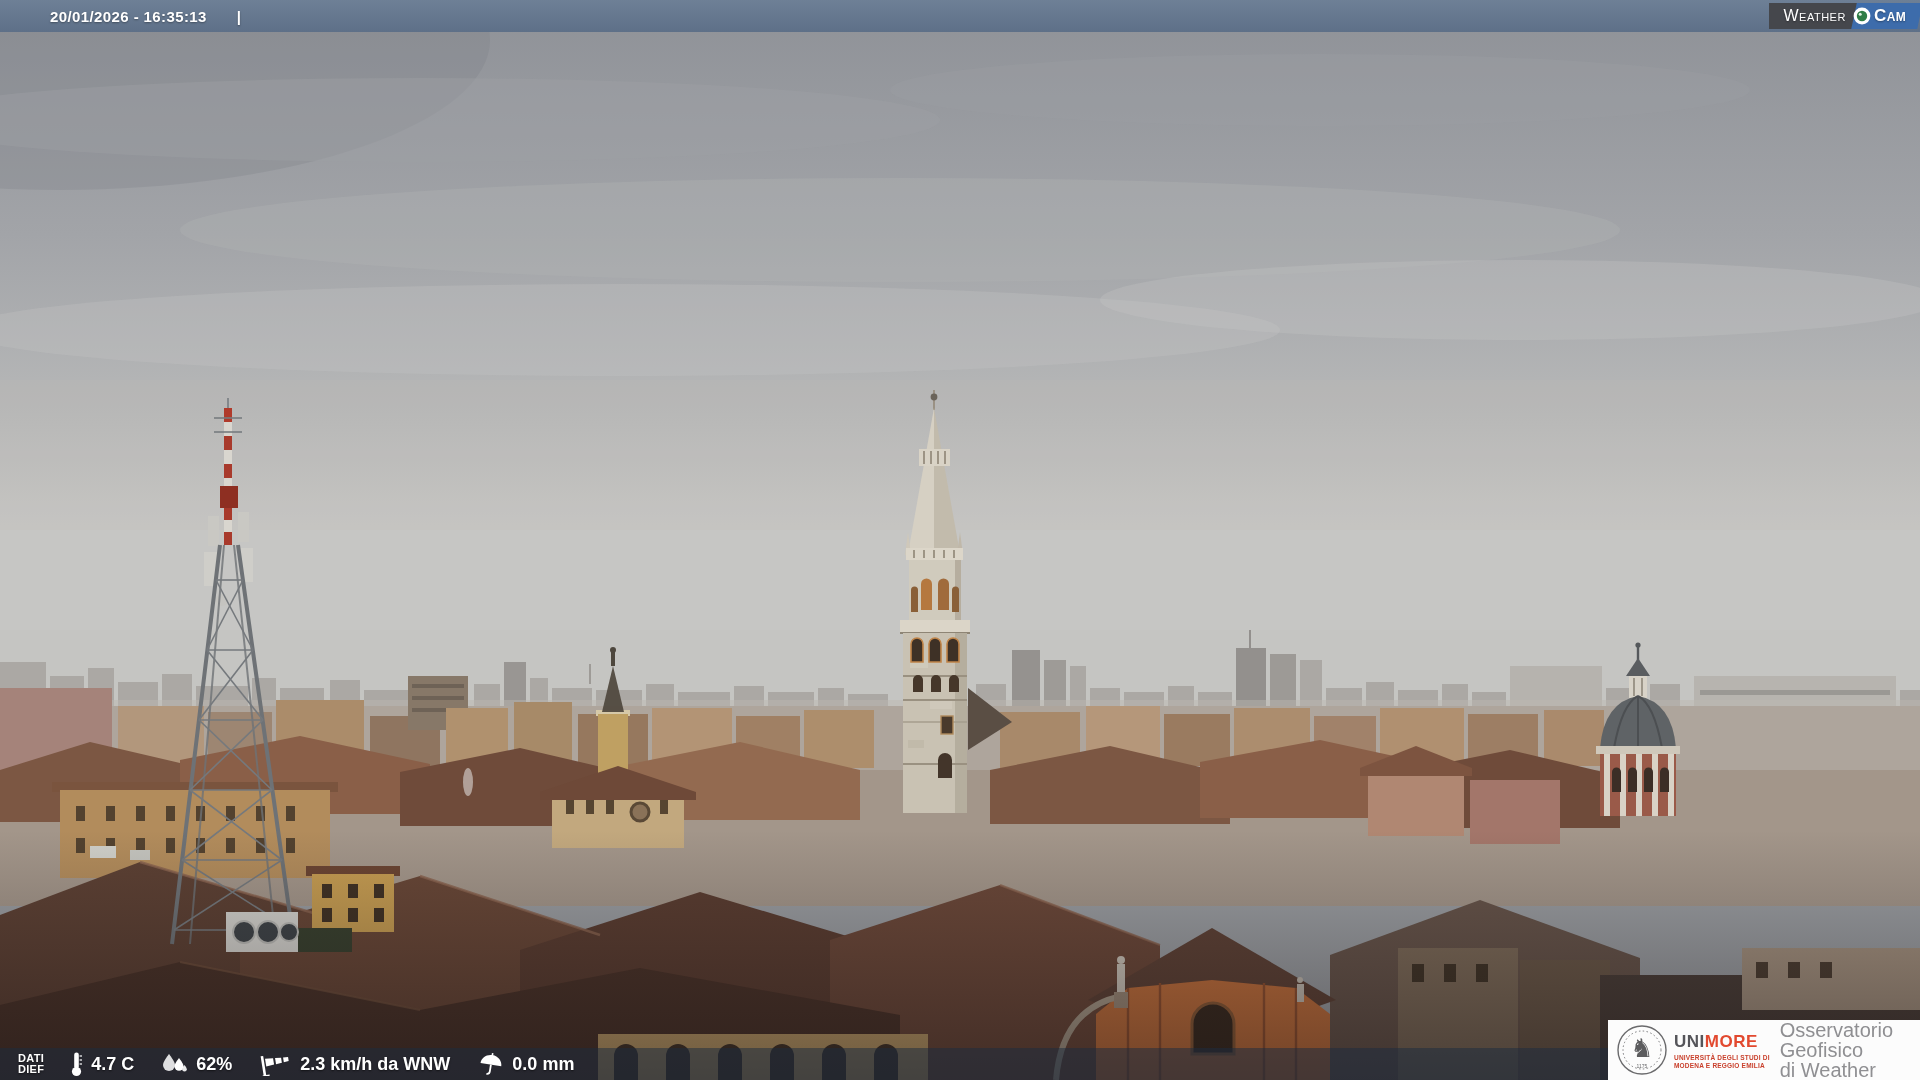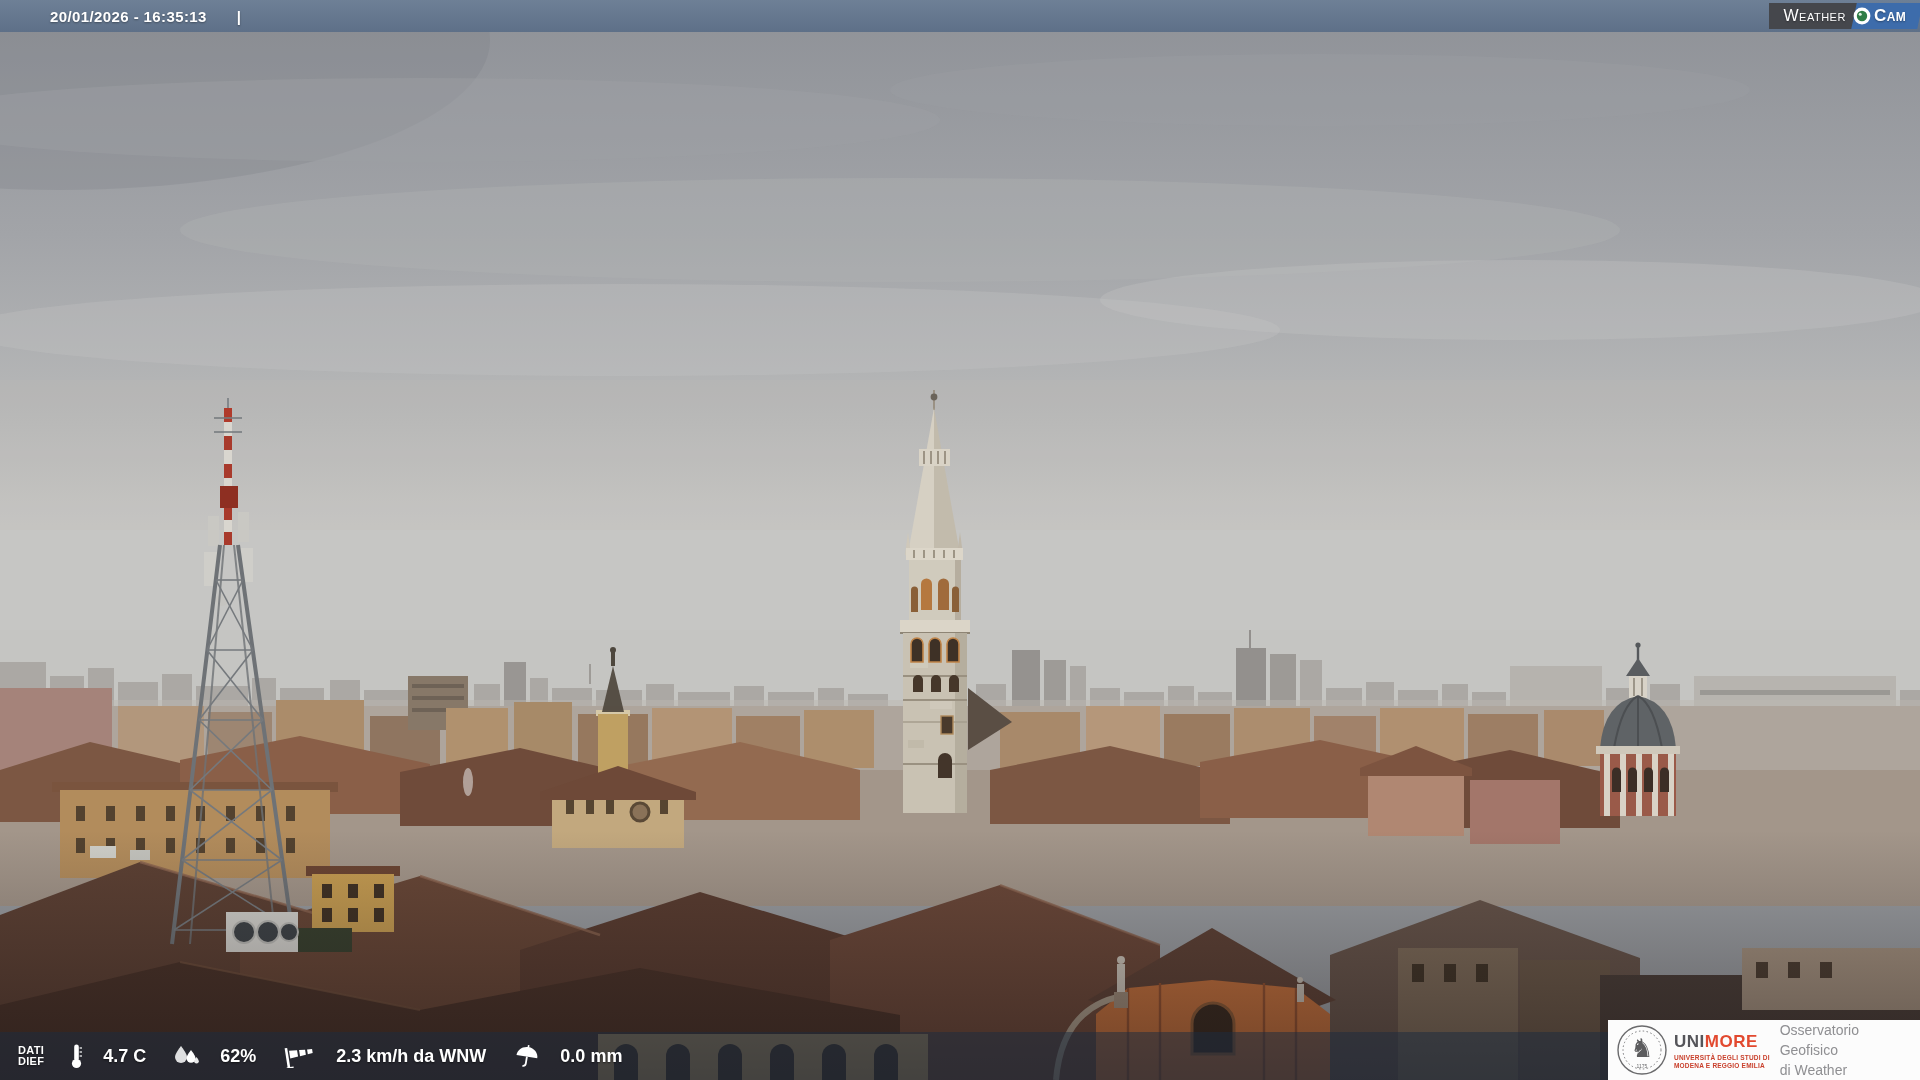--- a/index.html
+++ b/index.html
@@ -22,40 +22,40 @@
   .wc-weather{background:#45474c;display:flex;align-items:center;
               padding:0 16px 0 14px;font-variant:small-caps;font-size:16px;
               letter-spacing:.5px;font-weight:400;}
   .wc-cam{background:#3d6cab;display:flex;align-items:center;
           padding:0 14px 0 20px;font-variant:small-caps;font-size:17px;
           font-weight:700;transform:skewX(-12deg);margin-left:-8px;}
   .wc-cam span{display:inline-block;transform:skewX(12deg);}
   .wc-lens{position:absolute;left:84px;top:4px;width:18px;height:18px;z-index:2;}
 
   
-  .meteobar{position:absolute;left:0;right:0;bottom:0;height:48px;z-index:10;
+  .meteobar{position:absolute;left:0;right:0;bottom:0;height:32px;z-index:10;
             display:flex;align-items:center;background:rgba(28,44,64,.52);
             color:#fff;font-weight:700;font-size:18px;
             text-shadow:0 1px 2px rgba(0,0,0,.55);}
   .meteo-label{font-size:11px;line-height:11px;text-align:center;
                margin:0 26px 0 18px;letter-spacing:.3px;}
-  .meteo-item{display:flex;align-items:center;gap:20px;margin-right:28px;white-space:nowrap;}
+  .meteo-item{display:flex;align-items:center;gap:8px;margin-right:28px;white-space:nowrap;}
   .meteo-item svg{display:block;}
 
   
   .brandbox{position:absolute;right:0;bottom:0;width:312px;height:60px;z-index:11;
             background:#fcfcfc;display:flex;align-items:center;cursor:pointer;}
   .seal{margin-left:8px;flex:0 0 auto;}
   .wordmark{margin-left:6px;flex:0 0 auto;}
   .wm-main{font-size:17px;font-weight:700;letter-spacing:.5px;line-height:21px;}
   .wm-main .uni{color:#55555a;}
   .wm-main .more{color:#e2492f;}
   .wm-sub{font-size:6.5px;font-weight:700;color:#c9402c;line-height:7.5px;
           letter-spacing:.2px;margin-top:2px;}
-  .org{margin-left:10px;font-size:14px;color:#8f8f92;line-height:20px;}
+  .org{margin-left:10px;font-size:20px;color:#8f8f92;line-height:20px;}
 </style>
 </head>
 <body>
 
 <div class="screen">
 
   <svg class="scene" viewBox="0 0 1920 1080" preserveAspectRatio="none">
     <defs>
       <linearGradient id="skyG" x1="0" y1="0" x2="0" y2="1">
         <stop offset="0" stop-color="#8e9197"></stop>

